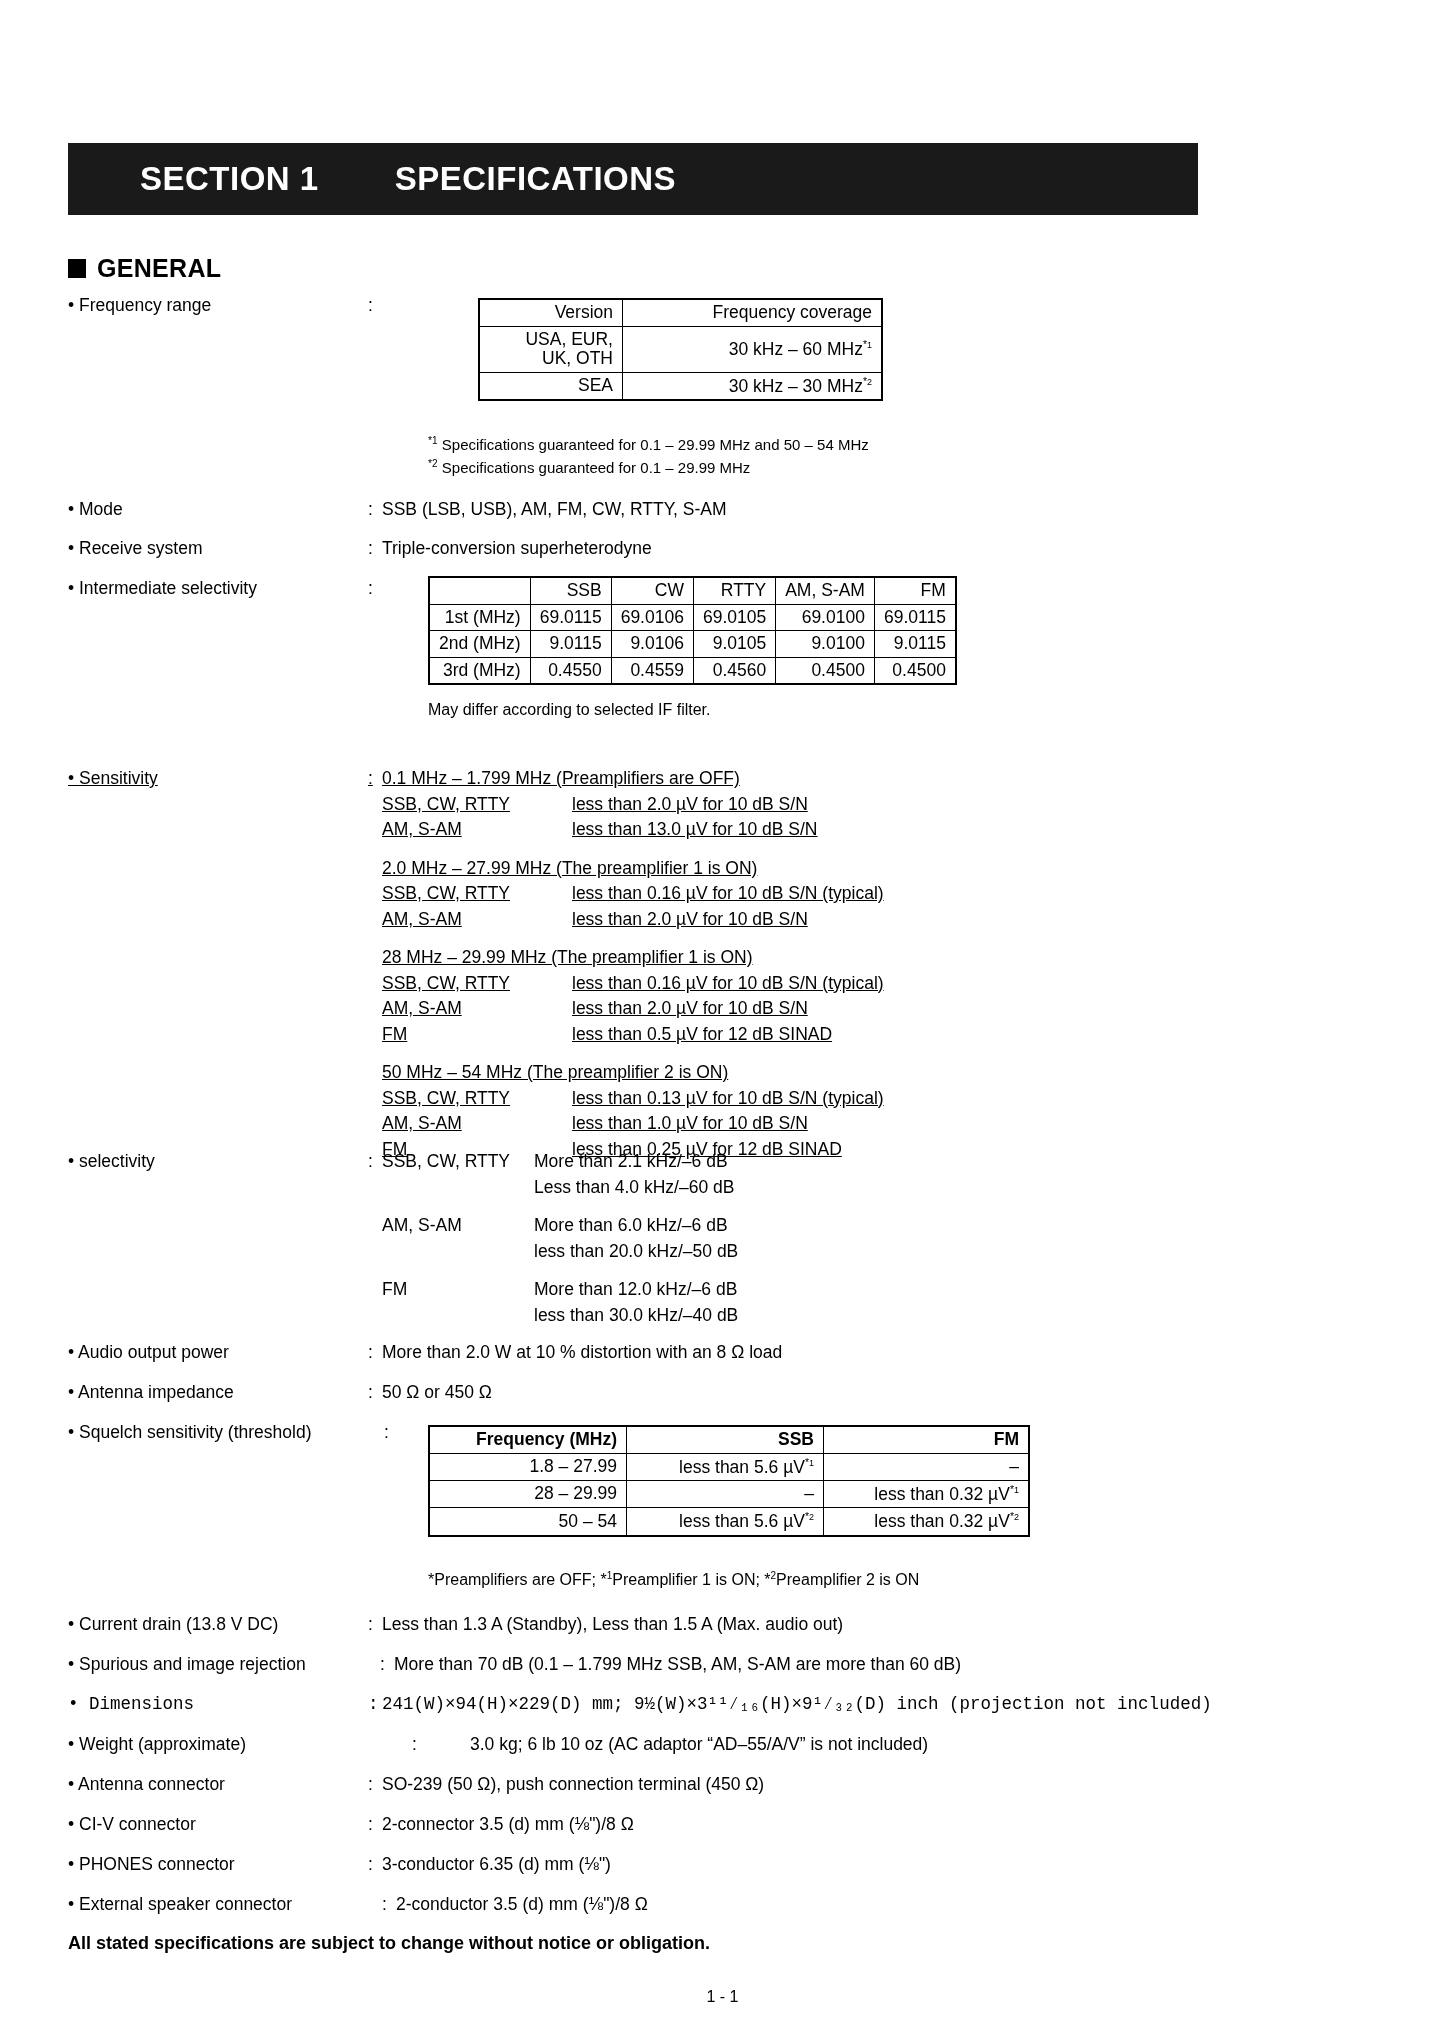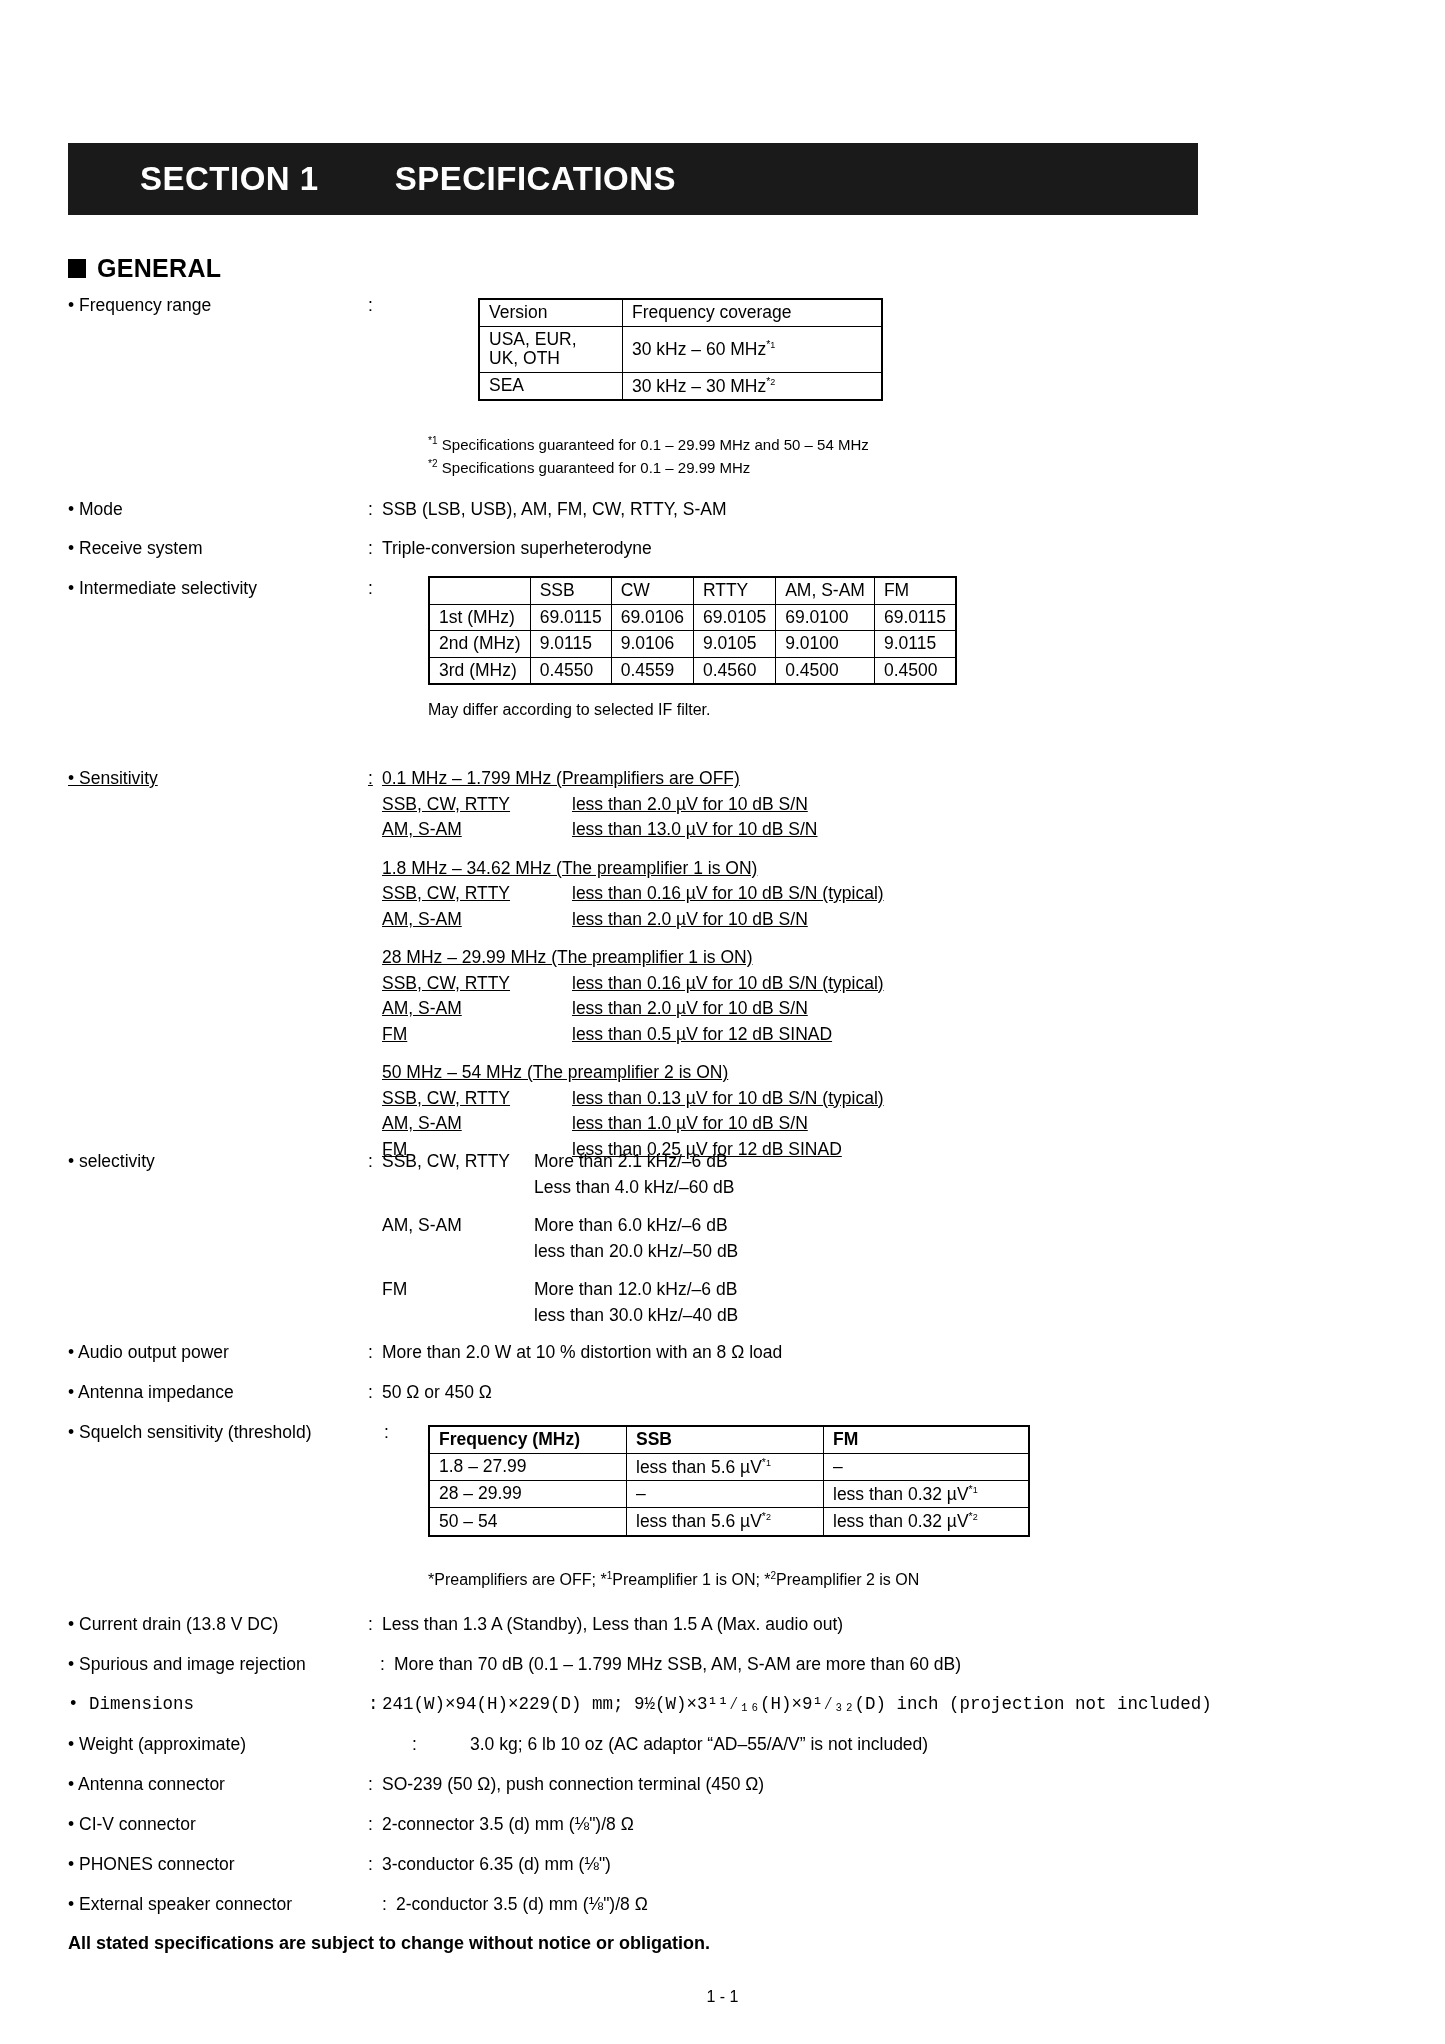--- a/index.html
+++ b/index.html
@@ -104,21 +104,21 @@
   .sel-row .c1 { width: 152px; flex: 0 0 152px; }
 
   
   table.spec-table {
     border-collapse: collapse;
     font-size: 17.5px;
   }
   table.spec-table td, table.spec-table th {
     border: 1.4px solid #000;
     padding: 3px 9px;
-    text-align: left;
+    text-align: right;
     font-weight: normal;
     white-space: nowrap;
     line-height: 1.12;
   }
   .tbl-wrap { position: absolute; }
   .tbl-wrap table { border: 2.6px solid #000; }
 
   .note {
     font-size: 15px;
     white-space: nowrap;
@@ -267,21 +267,21 @@
         <div class="vrow">
           <span class="c1">SSB, CW, RTTY</span>
           <span class="c2">less than 2.0 µV for 10 dB S/N</span>
         </div>
         <div class="vrow">
           <span class="c1">AM, S-AM</span>
           <span class="c2">less than 13.0 µV for 10 dB S/N</span>
         </div>
       </div>
       <div class="vgroup">
-        <div class="vline">1.8 MHz – 34.62 MHz (The preamplifier 1 is ON)</div>
+        <div class="vline">2.0 MHz – 27.99 MHz (The preamplifier 1 is ON)</div>
         <div class="vrow">
           <span class="c1">SSB, CW, RTTY</span>
           <span class="c2">less than 0.16 µV for 10 dB S/N (typical)</span>
         </div>
         <div class="vrow">
           <span class="c1">AM, S-AM</span>
           <span class="c2">less than 2.0 µV for 10 dB S/N</span>
         </div>
       </div>
       <div class="vgroup">

